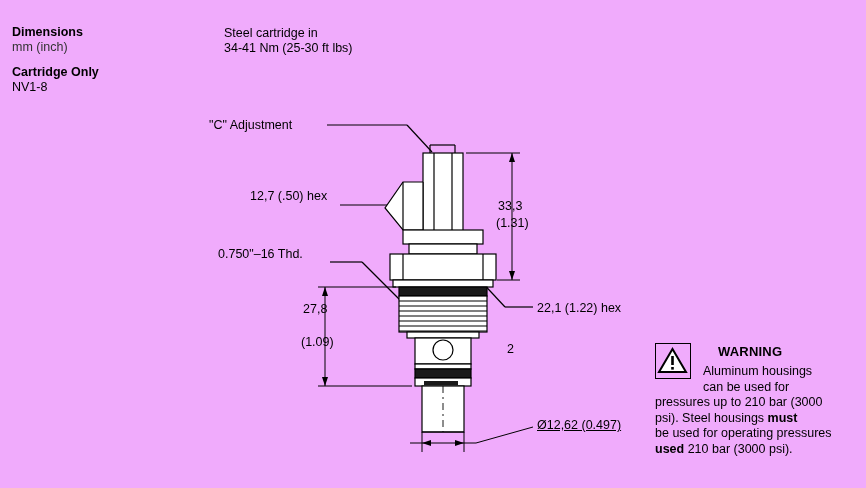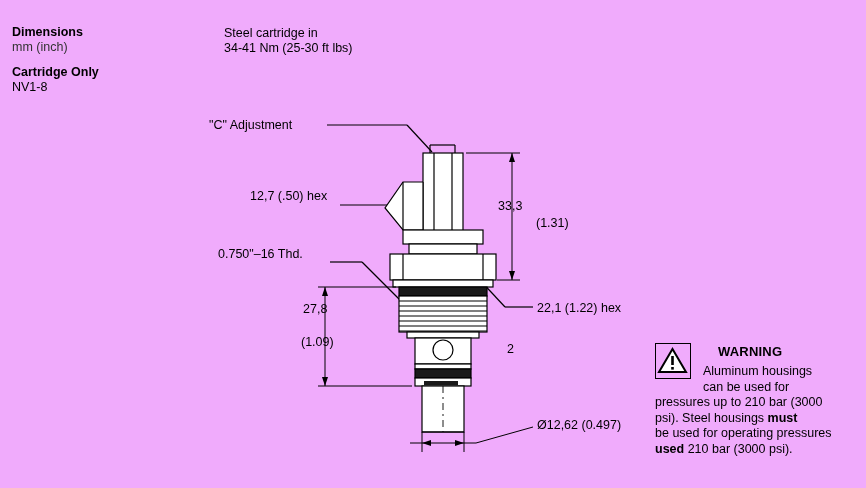--- a/index.html
+++ b/index.html
@@ -90,26 +90,26 @@
     <div class="txt">Steel cartridge in</div>
     <div class="txt">34-41 Nm (25-30 ft lbs)</div>
   </div>
 
   <div class="abs txt callout" style="left:209px; top:118px;">"C" Adjustment</div>
   <div class="abs txt callout" style="left:219px; top:189px;margin-left:31px;">12,7 (.50) hex</div>
   <div class="abs txt callout" style="left:218px; top:247px;">0.750"–16 Thd.</div>
   <div class="abs txt callout" style="left:537px; top:301px;">22,1 (1.22) hex</div>
 
   <div class="abs txt callout" style="left:498px; top:199px;">33,3</div>
-  <div class="abs txt callout" style="left:496px; top:216px;margin-left:40px;">(1.31)</div>
+  <div class="abs txt callout" style="left:496px; top:216px;">(1.31)</div>
 
   <div class="abs txt callout" style="left:303px; top:302px;">27,8</div>
   <div class="abs txt callout" style="left:301px; top:335px;">(1.09)</div>
 
-  <div class="abs txt callout" style="left:537px; top:418px;">Ø12,62 (0.497)</div>
+  <div class="abs txt callout" style="left:537px; top:418px;text-decoration:underline;">Ø12,62 (0.497)</div>
 
   <div class="abs txt callout" style="left:507px; top:342px;">2</div>
   <div class="abs txt callout" style="left:432px; top:400px;">1</div>
 
   <div class="abs" id="warning">
     <div id="warn-icon">
       <svg width="33" height="33" viewBox="0 0 33 33" aria-hidden="true">
         <polygon points="16.5,5 30,28 3,28" fill="#ffffff" stroke="#000000" stroke-width="2"></polygon>
         <rect x="15.2" y="12" width="2.6" height="9" fill="#000000"></rect>
         <rect x="15.2" y="23" width="2.6" height="2.6" fill="#000000"></rect>

